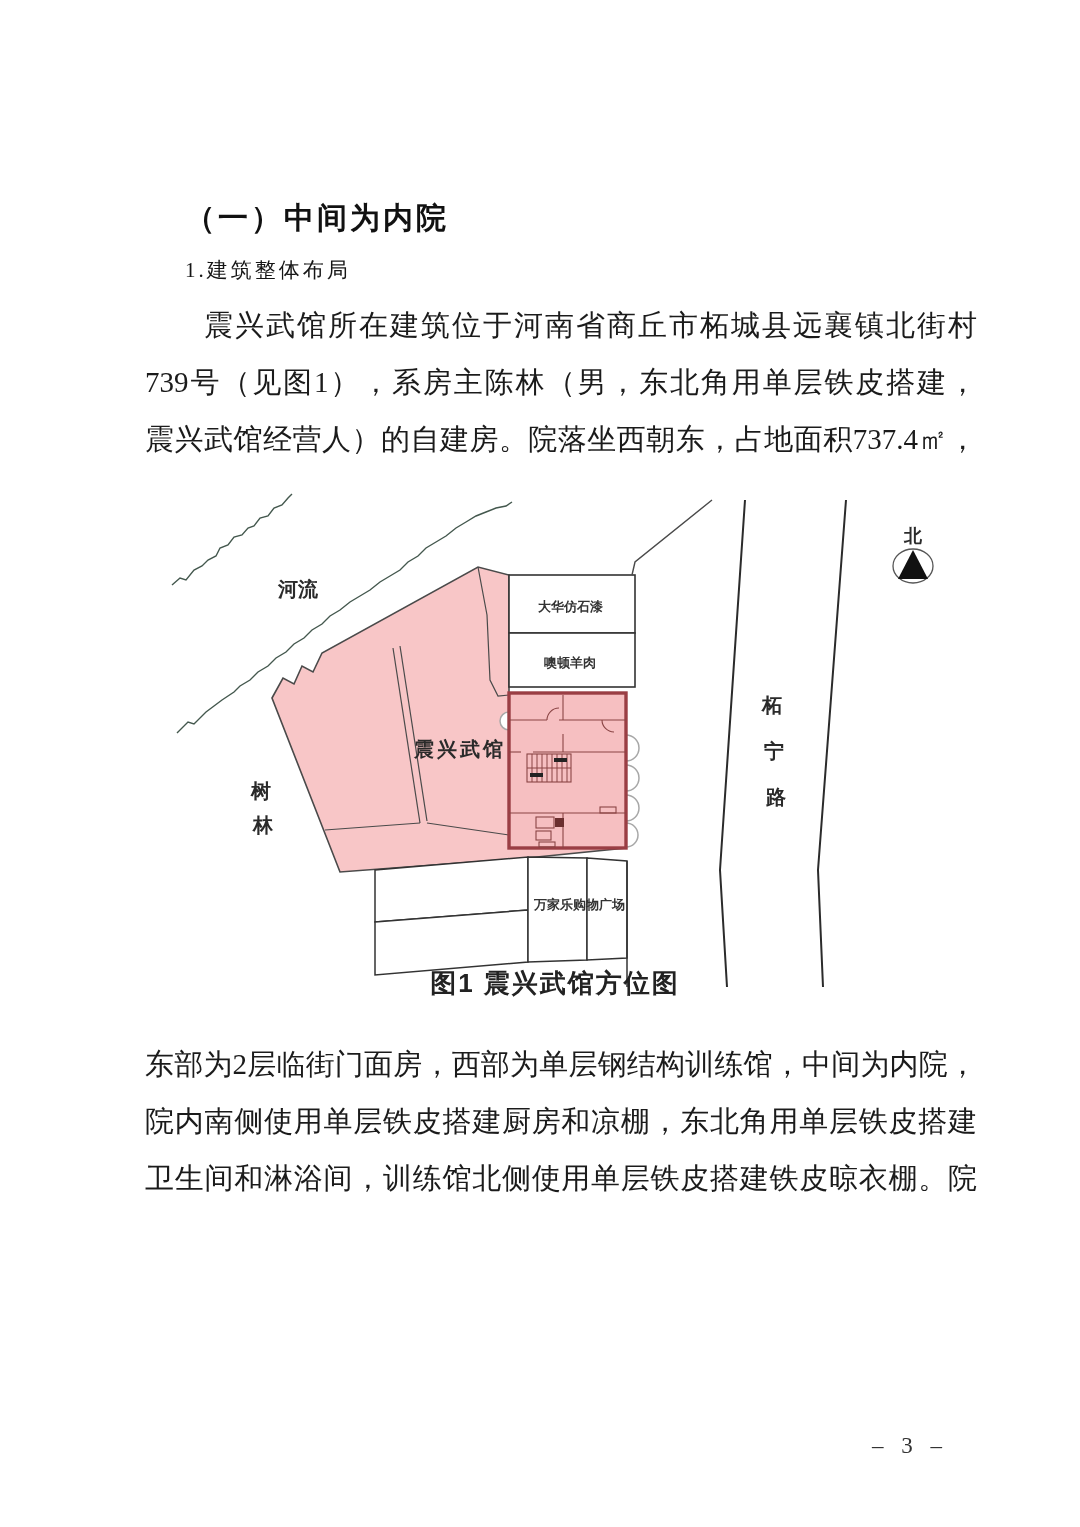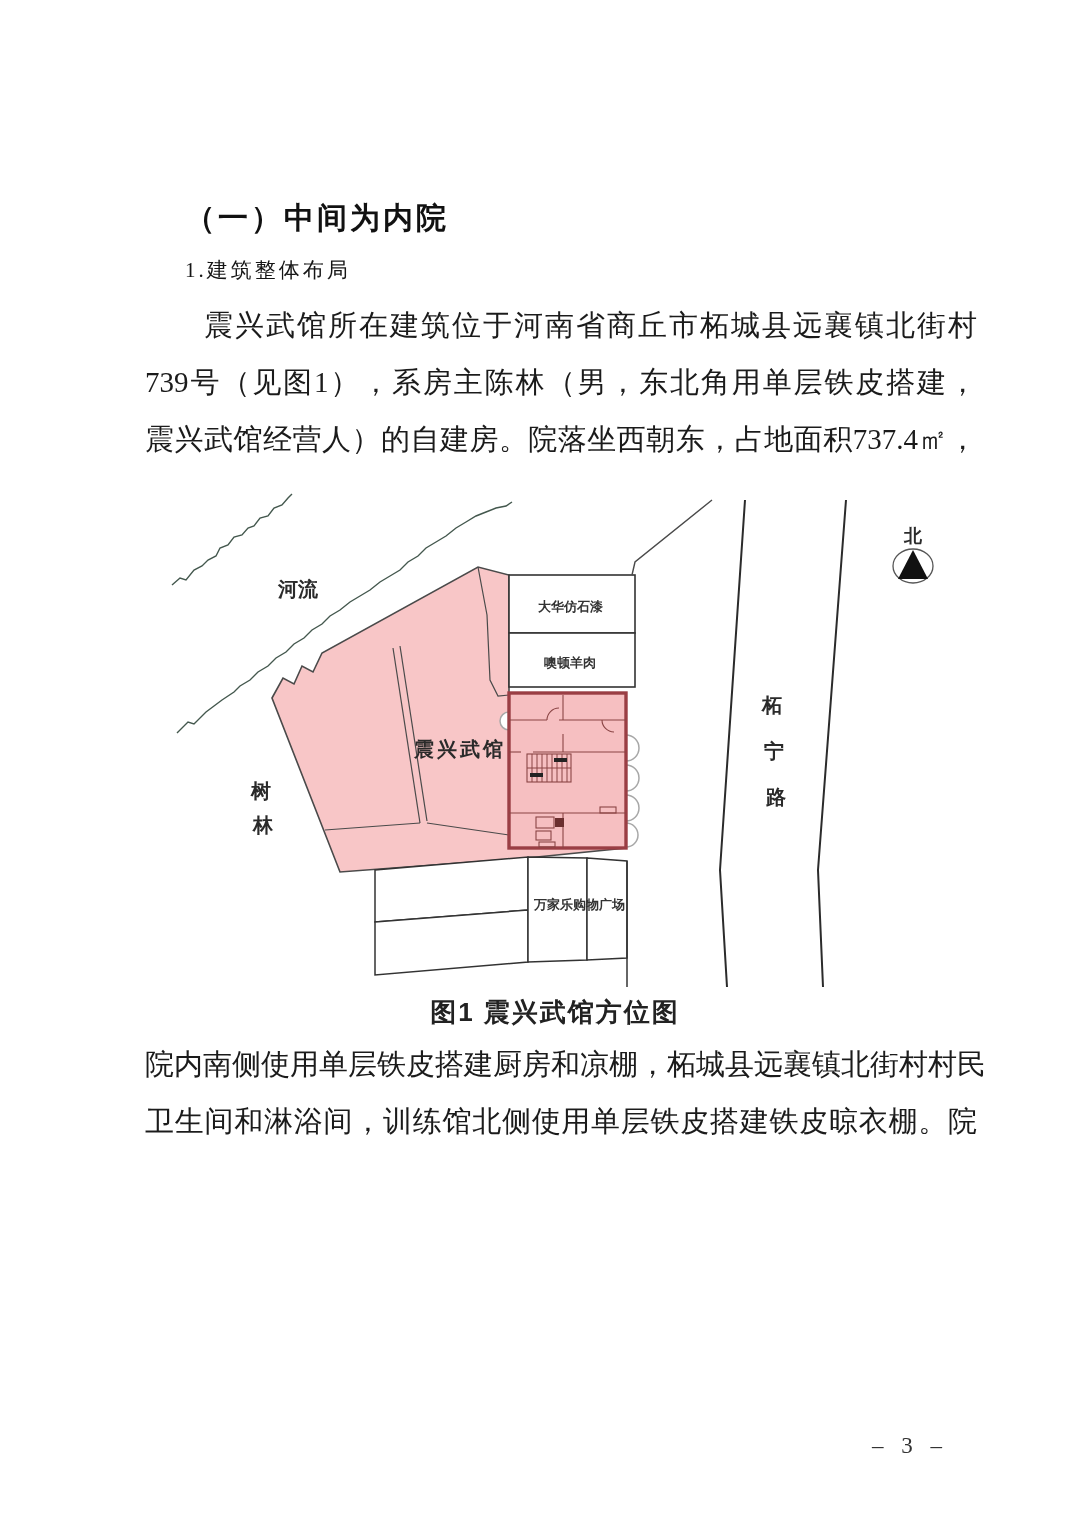--- a/index.html
+++ b/index.html
@@ -30,21 +30,21 @@
   .p2{top:1036px;}
   .bodyline{
     height:57px;line-height:57px;font-size:29px;
     text-align:justify;text-align-last:justify;
     white-space:nowrap;color:#1b1b1b;
   }
   .bodyline.indent{text-indent:59px;}
   .bodyline.lastline{text-align-last:left;white-space:normal;}
   .map-wrap{position:absolute;left:150px;top:490px;width:810px;height:512px;}
   .caption{
-    position:absolute;left:150px;top:995px;width:810px;
+    position:absolute;left:150px;top:966px;width:810px;
     text-align:center;
     font-family:"Liberation Sans","DejaVu Sans",sans-serif;
     font-weight:bold;font-size:26px;letter-spacing:2px;color:#222;
   }
   .pageno{
     position:absolute;left:860px;top:1433px;width:100px;
     font-size:23px;color:#333;text-align:center;letter-spacing:6px;
   }
   svg text{
     font-family:"Liberation Sans","DejaVu Sans",sans-serif;
@@ -160,19 +160,20 @@
         <text x="754" y="52" font-size="18" font-weight="bold">北</text>
         <ellipse cx="763" cy="76" rx="20" ry="17" fill="none" stroke="#555555" stroke-width="1.3"></ellipse>
         <polygon points="763,60 748,89 778,89" fill="#111111"></polygon>
       </g>
     </svg>
   </div>
 
   <div class="caption">图1 震兴武馆方位图</div>
 
   <div class="para p2">
-    <div class="bodyline">院内南侧使用单层铁皮搭建厨房和凉棚，柘城县远襄镇北街村村民</div>
+    <div class="bodyline">东部为2层临街门面房，西部为单层钢结构训练馆，中间为内院，</div>
+    <div class="bodyline">院内南侧使用单层铁皮搭建厨房和凉棚，东北角用单层铁皮搭建</div>
     <div class="bodyline">卫生间和淋浴间，训练馆北侧使用单层铁皮搭建铁皮晾衣棚。院</div>
   </div>
 
   <div class="pageno">– 3 –</div>
 
 </div>
 
 </body></html>

